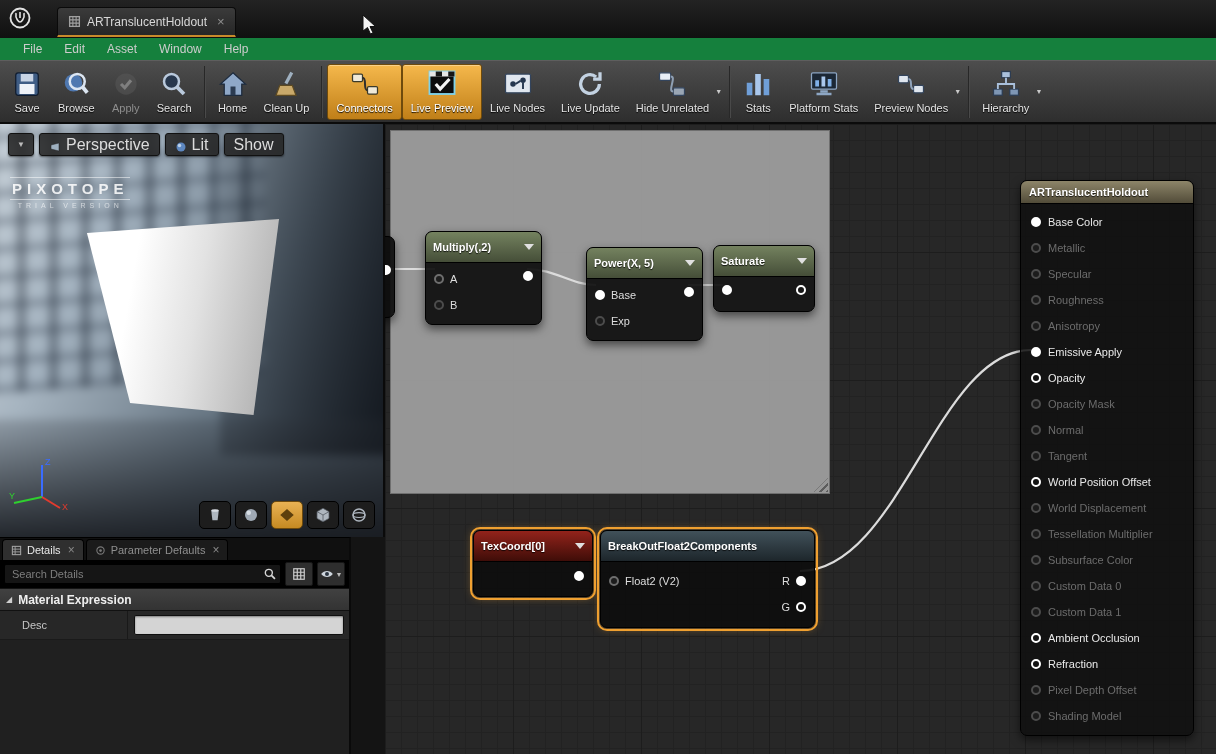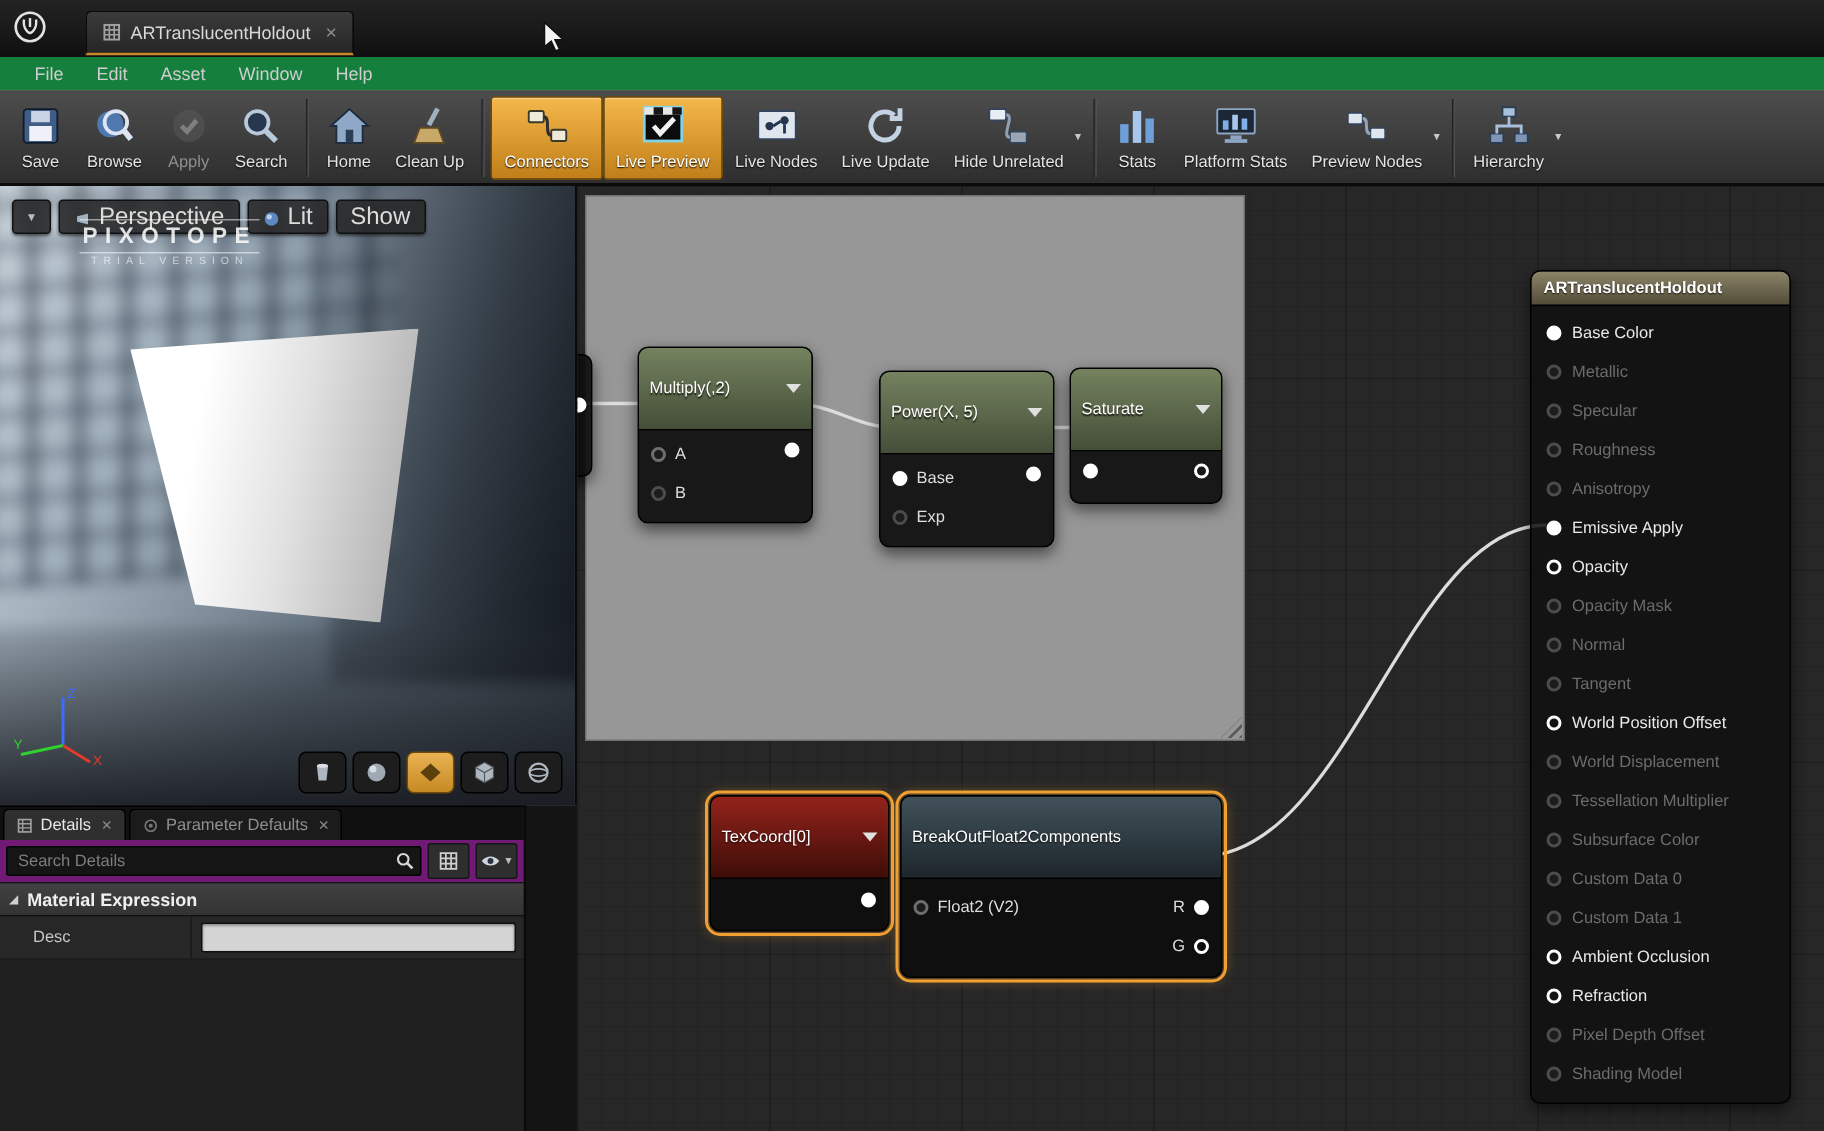--- a/index.html
+++ b/index.html
@@ -63,21 +63,21 @@
     clip-path:polygon(1% 7%,99% 0%,86% 98%,23% 92%);
     background:linear-gradient(100deg,#ffffff 25%,#e2e2e2 55%,#a7a7a7 100%);
     box-shadow:0 6px 18px rgba(0,0,0,.35);}
   .vp-toolrow{position:absolute;left:8px;top:9px;display:flex;gap:5px;align-items:center;}
   .vp-btn{height:21px;display:flex;align-items:center;gap:5px;padding:0 9px;
     background:rgba(38,38,38,.88);border:1px solid #111;border-radius:3px;
     color:#dcdcdc;font-size:16px;box-shadow:0 1px 2px rgba(0,0,0,.5);}
   .vp-btn .mini{width:12px;height:12px;display:inline-block;}
   .vp-btn .mini svg{width:12px;height:12px;}
   .vp-dd{width:24px;justify-content:center;padding:0;font-size:8px;color:#bbb;}
-  .watermark{position:absolute;left:10px;top:22px;color:rgba(255,255,255,.85);margin-left:43px;}
+  .watermark{position:absolute;left:10px;top:53px;color:rgba(255,255,255,.85);}
   .wm1{font-size:15px;font-weight:bold;letter-spacing:5px;
     border-top:1px solid rgba(255,255,255,.5);border-bottom:1px solid rgba(255,255,255,.5);
     padding:2px 2px;}
   .wm2{font-size:7px;letter-spacing:4px;color:rgba(255,255,255,.6);margin-top:2px;text-align:center;}
   .axis-gizmo{position:absolute;left:8px;bottom:26px;}
   .vp-iconrow{position:absolute;right:8px;bottom:8px;display:flex;gap:4px;}
   .vp-icobtn{width:30px;height:26px;background:#1d1d1d;border:1px solid #000;border-radius:5px;
     display:flex;align-items:center;justify-content:center;}
   .vp-icobtn svg{width:18px;height:18px;}
   .vp-icobtn.hl{background:linear-gradient(#e9b254,#c68a22);border-color:#6e4a0c;}
@@ -86,21 +86,21 @@
   .details{position:absolute;left:0;top:537px;width:351px;height:217px;background:#222;
     border-right:2px solid #0a0a0a;border-top:1px solid #000;box-sizing:border-box;}
   .dtabs{display:flex;height:22px;background:#101010;align-items:flex-end;gap:2px;padding-left:2px;}
   .dtab{display:flex;align-items:center;gap:5px;height:20px;padding:0 8px;font-size:11px;
     border-radius:4px 4px 0 0;border:1px solid #000;border-bottom:none;}
   .dtab .wtab-icon{width:11px;height:11px;}
   .dtab .wtab-icon svg{width:11px;height:11px;}
   .dtab-active{background:#2f2f2f;color:#e8e8e8;}
   .dtab-inactive{background:#1b1b1b;color:#8f8f8f;}
   .dtab .dclose{color:#888;font-size:12px;margin-left:2px;}
-  .dsearchrow{display:flex;align-items:center;gap:4px;height:28px;background:#701a75;
+  .dsearchrow{display:flex;align-items:center;gap:4px;height:28px;background:#000000;
     padding:0 4px;border-bottom:1px solid #141414;}
   .dsearchwrap{position:relative;flex:1;height:20px;}
   .dsearch{width:100%;height:20px;box-sizing:border-box;background:#151515;border:1px solid #000;
     border-radius:2px;color:#cfcfcf;font-size:11px;padding:0 22px 0 7px;outline:none;
     font-family:"Liberation Sans",sans-serif;}
   .dsearch::placeholder{color:#7e7e7e;}
   .dsearch-mag{position:absolute;right:4px;top:3px;width:14px;height:14px;}
   .dsearch-mag svg{width:14px;height:14px;}
   .dtool{width:26px;height:22px;display:flex;align-items:center;justify-content:center;
     background:#2e2e2e;border:1px solid #161616;border-radius:2px;gap:2px;}
@@ -132,22 +132,22 @@
     background:rgba(158,158,158,.94);border:1px solid #6f6f6f;}
   .comment-grip{position:absolute;right:1px;bottom:1px;width:14px;height:14px;
     background:repeating-linear-gradient(135deg,transparent 0 3px,#5c5c5c 3px 5px);
     clip-path:polygon(100% 0,100% 100%,0 100%);}
   .wires{position:absolute;left:0;top:0;pointer-events:none;}
 
   .gnode{position:absolute;background:rgba(13,13,13,.92);border:1px solid #000;
     border-radius:7px;box-shadow:0 4px 10px rgba(0,0,0,.55);}
   .gnode.selected{outline:2px solid #f0a030;outline-offset:1px;
     box-shadow:0 0 10px rgba(240,160,48,.55);}
-  .ghdr{height:22px;display:flex;align-items:center;padding:16px 7px;border-radius:6px 6px 0 0;
-    font-size:11px;font-weight:normal;color:#fff;text-shadow:0 1px 1px rgba(0,0,0,.8);
+  .ghdr{height:22px;display:flex;align-items:center;padding:4px 7px;border-radius:6px 6px 0 0;
+    font-size:11px;font-weight:bold;color:#fff;text-shadow:0 1px 1px rgba(0,0,0,.8);
     border-bottom:1px solid #000;}
   .hdr-green{background:linear-gradient(#74825f,#454e38);}
   .hdr-red{background:linear-gradient(#93231b,#3f0d08);align-items:center;}
   .hdr-slate{background:linear-gradient(#41515a,#1d262b);}
   .ghdr .htri{margin-left:auto;width:0;height:0;border-left:5px solid transparent;
     border-right:5px solid transparent;border-top:6px solid #e0e0e0;}
   .gbody{position:relative;}
   .grow{height:26px;display:flex;align-items:center;gap:6px;padding-left:8px;
     font-size:11px;color:#dedede;}
   .grow-r{justify-content:flex-end;padding-right:8px;padding-left:0;}

